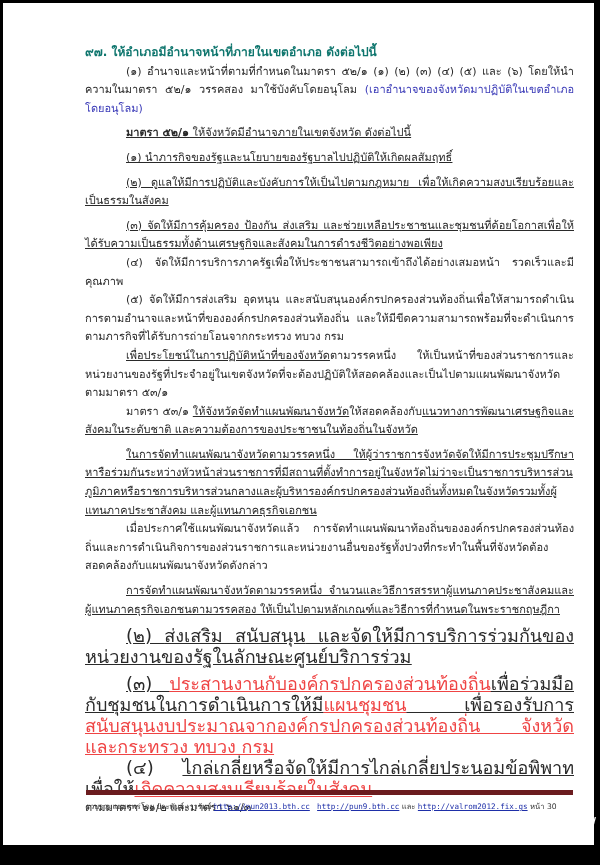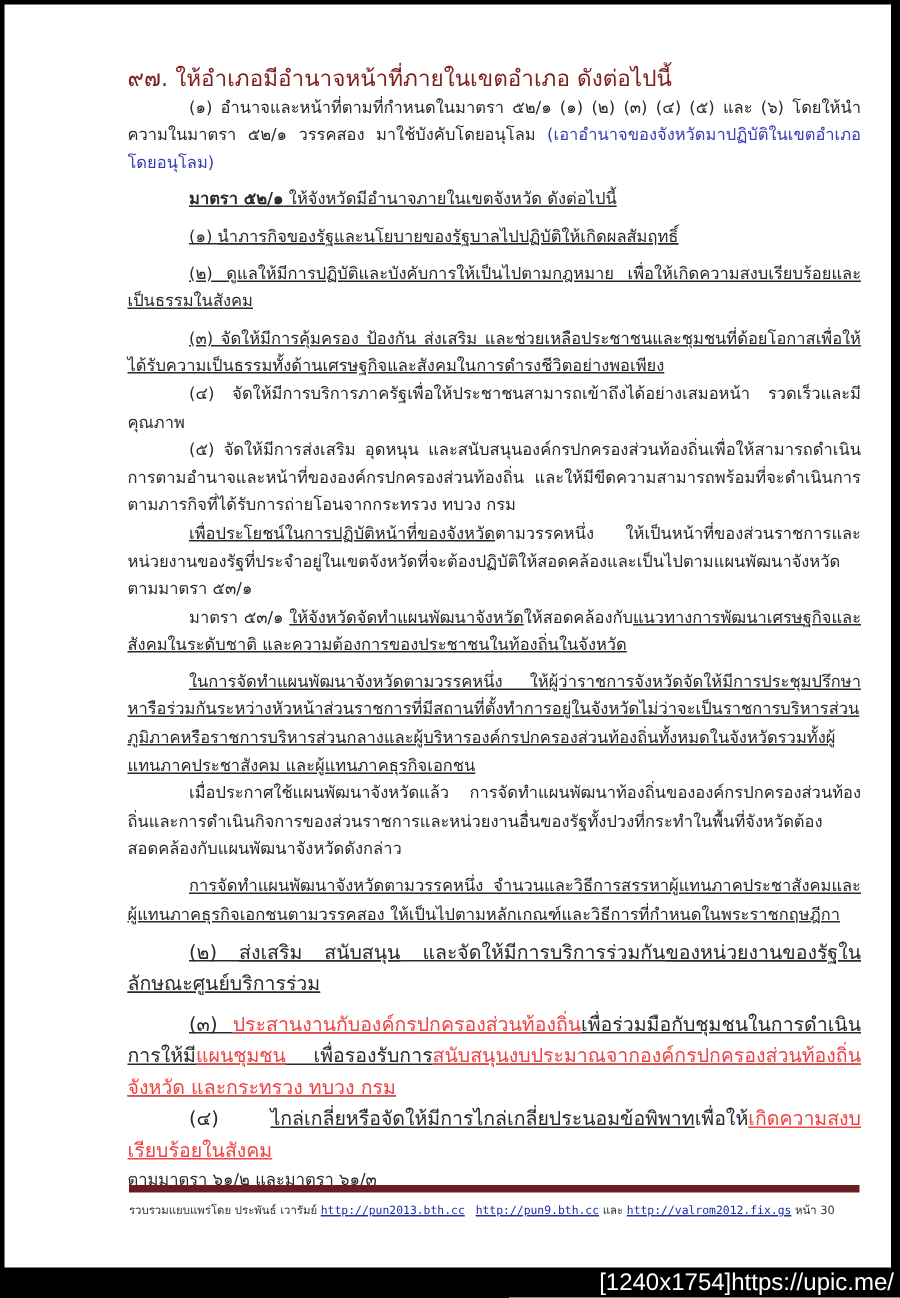--- a/index.html
+++ b/index.html
@@ -10,37 +10,37 @@
   .page {
     position: absolute; left: 3px; top: 3px; width: 591px; height: 842px;
     background: #fff;
   }
   .content {
     position: absolute; left: 82px; top: 40px; width: 489px;
     color: #2a2a2a; font-size: 11px; line-height: 18.6px;
   }
   .content p { margin: 0; text-align: justify; }
   .ind { text-indent: 41px; }
-  .heading { font-weight: normal; font-size: 15px; color: #7f1d1d; margin-bottom: 1px !important; }
+  .heading { font-weight: bold; font-size: 12px; color: #0f766e; margin-bottom: 1px !important; }
   .b { font-weight: bold; }
   .u { text-decoration: underline; }
   .blue { color: #3b3bb8; }
   .link { color: #ef4444; text-decoration: underline; }
-  .big { font-size: 13px; line-height: 21px; }
+  .big { font-size: 18px; line-height: 21px; }
   .gap { margin-top: 6px !important; text-decoration: underline; }
   .rule {
     position: absolute; left: 83px; top: 787px; width: 487px; height: 5px; background: #6b1c1f;
   }
   .footer {
     position: absolute; left: 83px; top: 797px; width: 490px; font-size: 7.6px; color: #333;
     white-space: nowrap;
   }
   .footer .url { color: #1e2fa8; font-weight: normal; text-decoration: underline; font-family: "DejaVu Sans Mono", monospace; font-size: 7.6px; }
   .watermark {
-    position: absolute; right: 4px; top: 847px; color: #fff; font-size: 16px;
+    position: absolute; right: 4px; top: 815px; color: #fff; font-size: 16px;
     font-family: "Liberation Sans", sans-serif;
   }
 </style>
 </head>
 <body>
 
 <div class="page">
   <div class="content">
     <p class="heading">๙๗. ให้อำเภอมีอำนาจหน้าที่ภายในเขตอำเภอ ดังต่อไปนี้</p>
 

